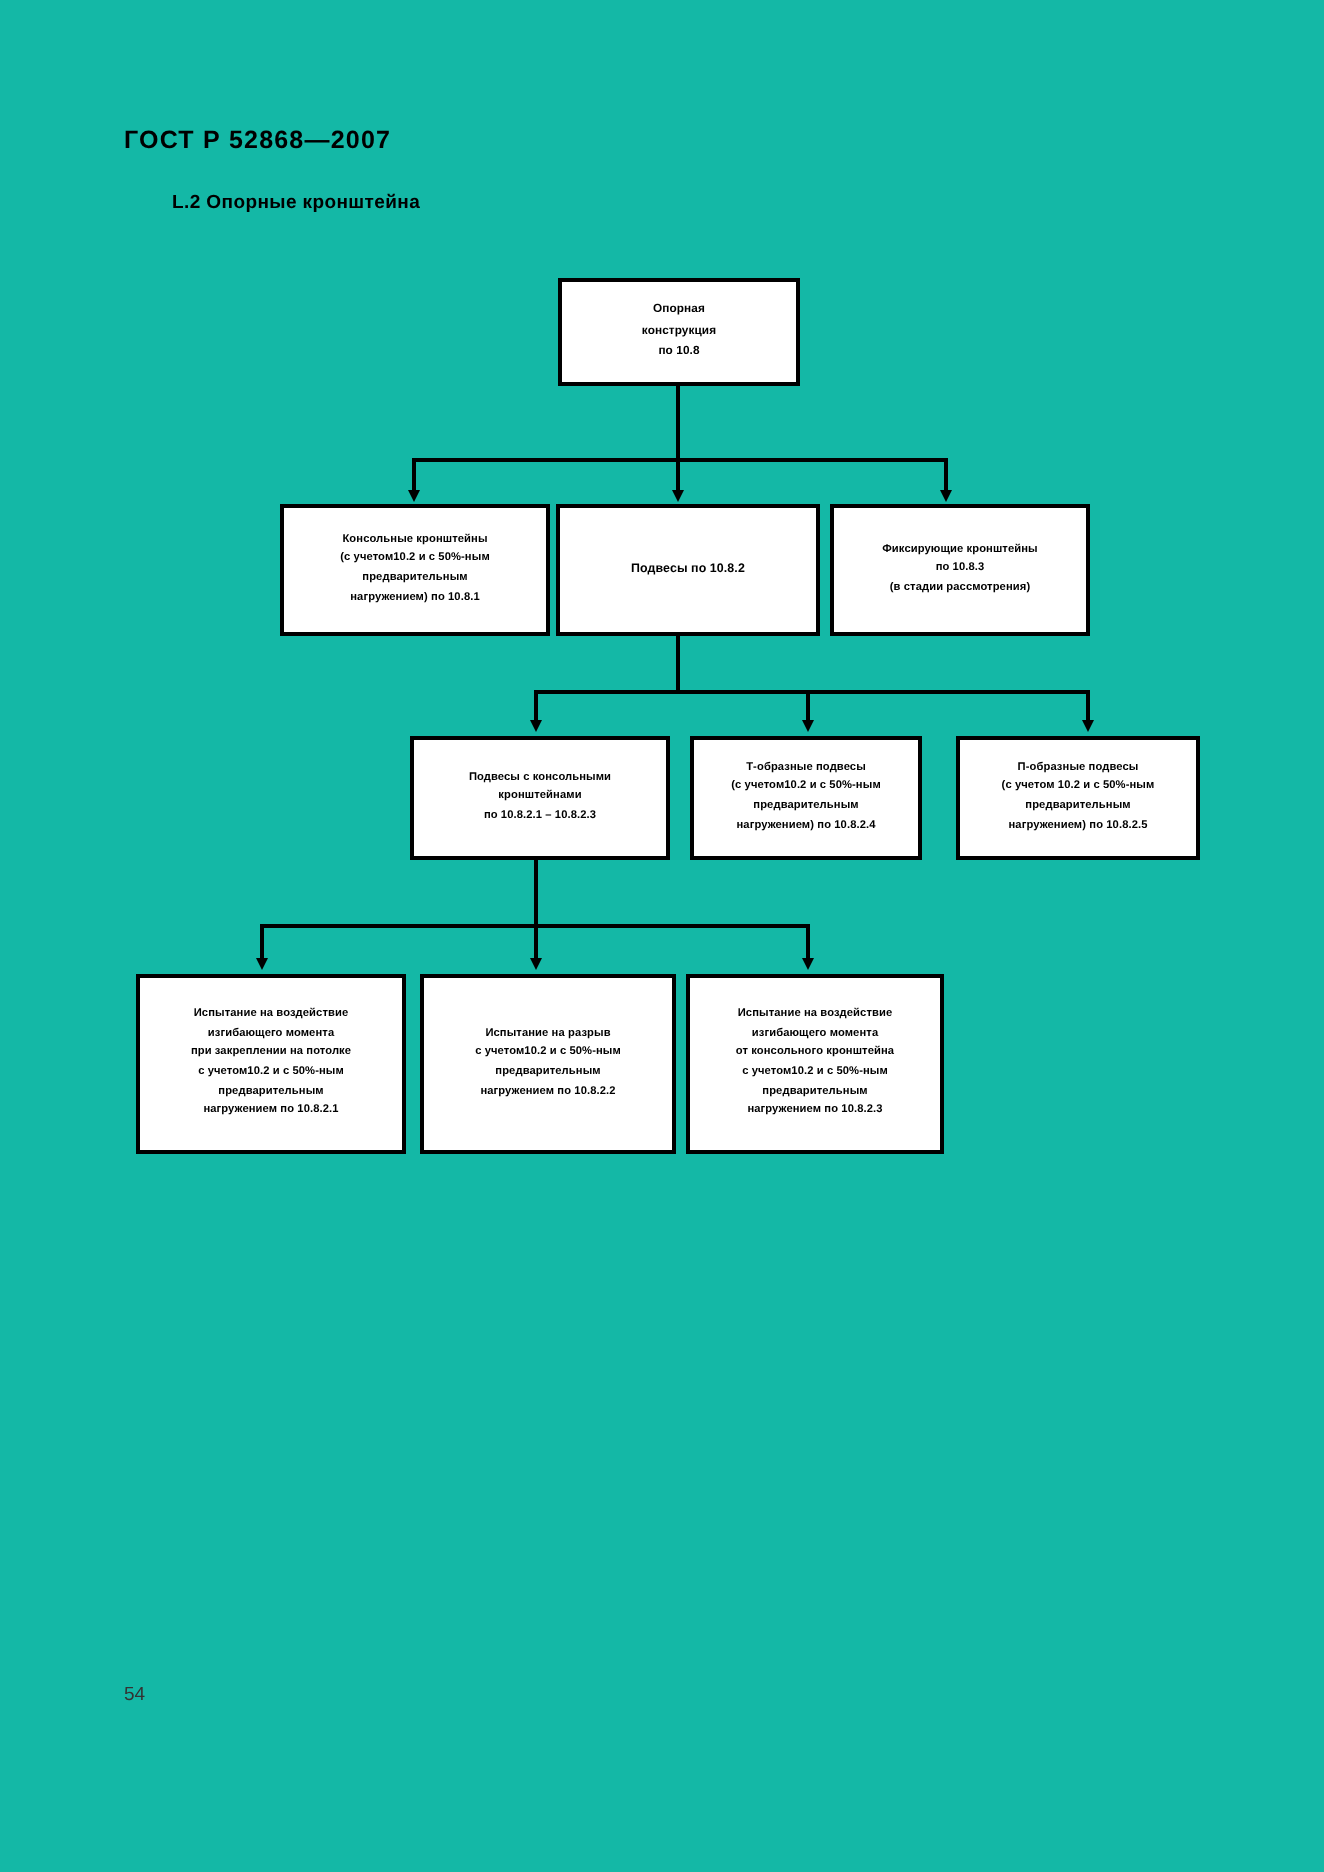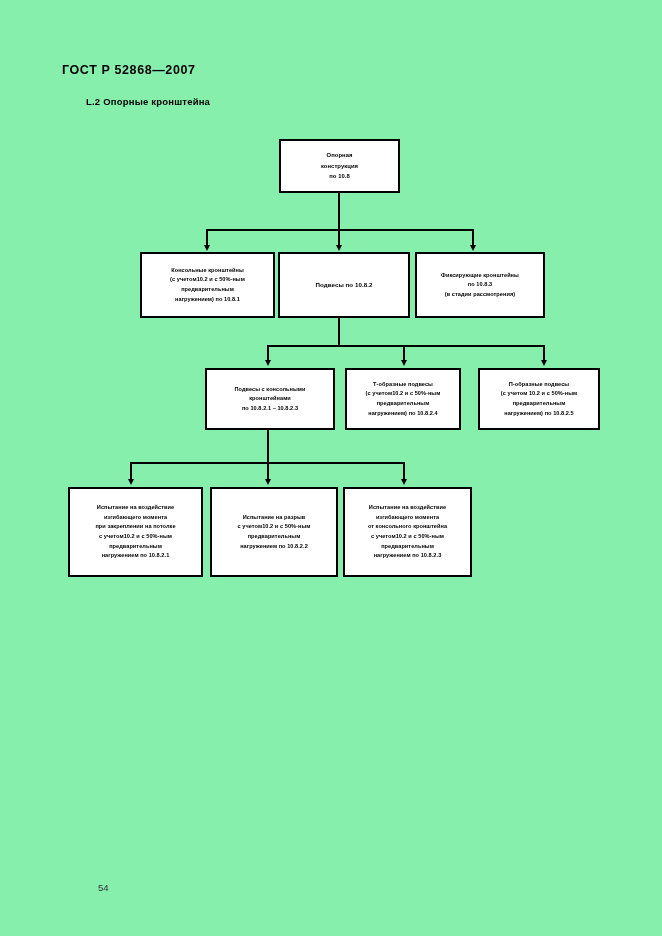--- a/index.html
+++ b/index.html
@@ -9,21 +9,21 @@
   }
   body {
     font-family: "Liberation Sans", sans-serif;
     color: #000000;
   }
   #page {
     position: relative;
     width: 662px;
     height: 936px;
     overflow: hidden;
-    background: #86efac;
+    background: #14b8a6;
   }
   .doc-header {
     position: absolute;
     left: 62px;
     top: 63px;
     font-size: 12.5px;
     font-weight: bold;
     letter-spacing: 0.6px;
     white-space: nowrap;
   }
@@ -32,24 +32,23 @@
     left: 86px;
     top: 96px;
     font-size: 9.5px;
     font-weight: bold;
     letter-spacing: 0.2px;
     white-space: nowrap;
   }
   .page-number {
     position: absolute;
     left: 62px;
-    top: 882px;
+    top: 842px;
     font-size: 9.5px;
     color: #333333;
-    margin-left: 36px;
   }
 
   
   .chart {
     position: absolute;
     left: 0;
     top: 0;
     width: 662px;
     height: 936px;
   }

